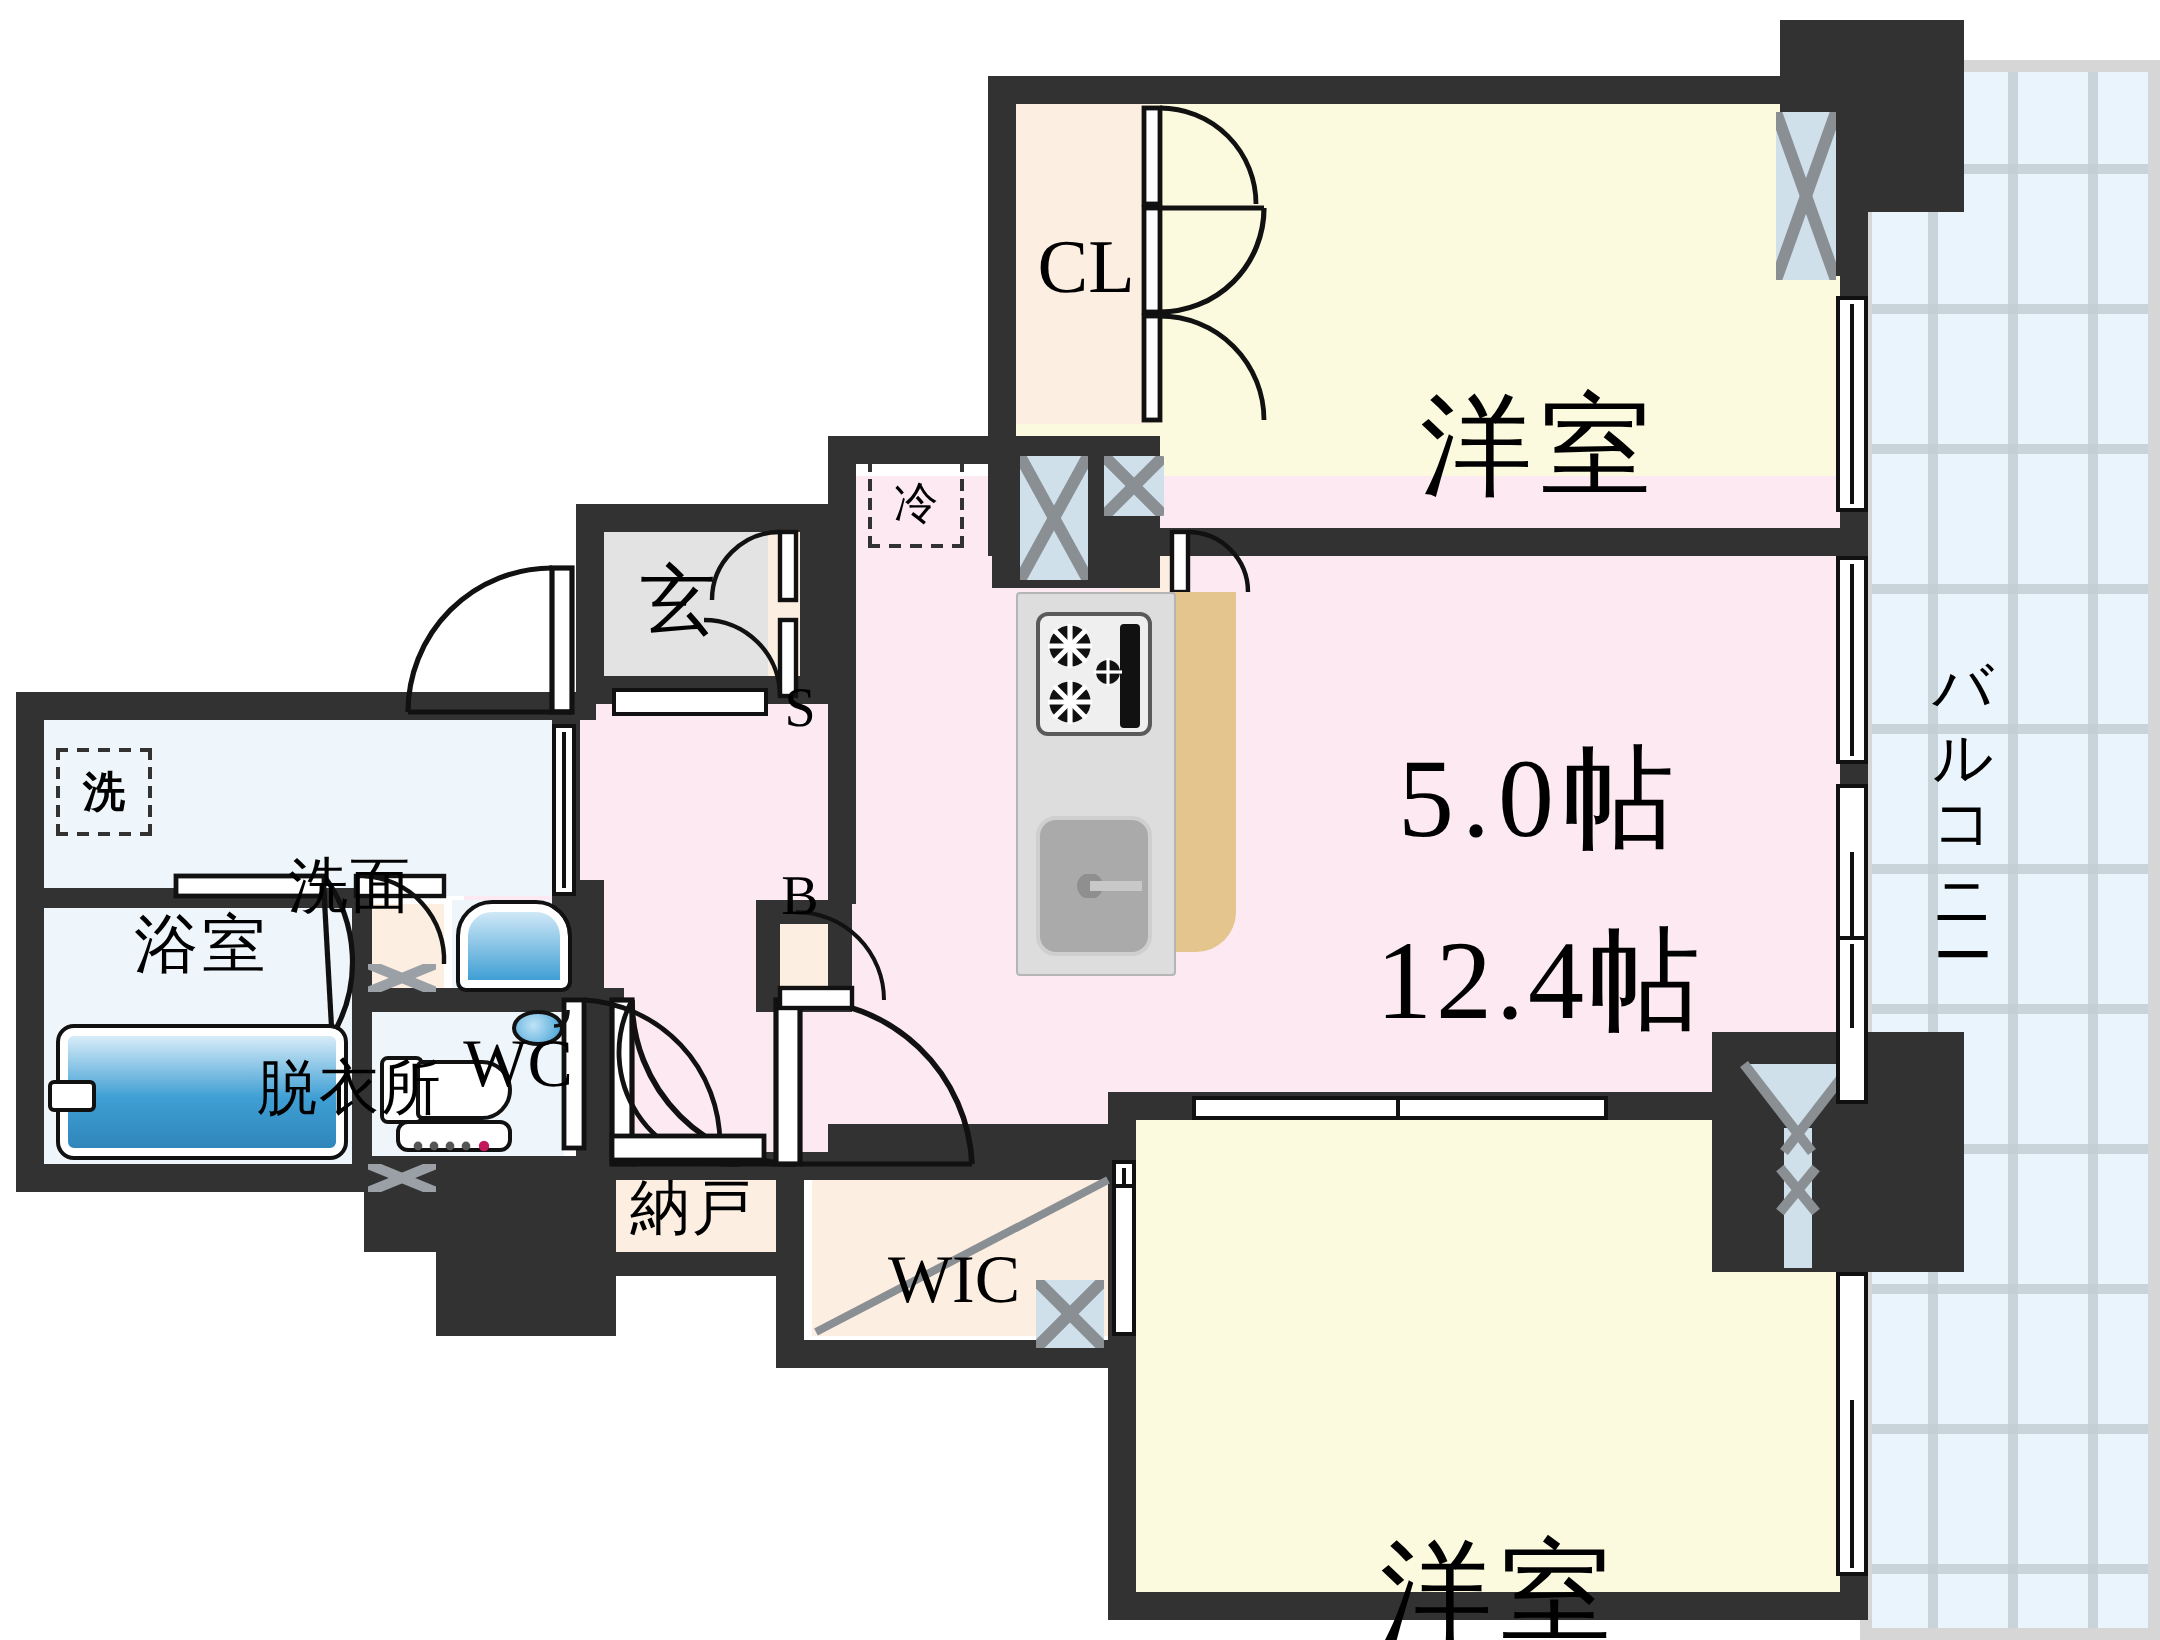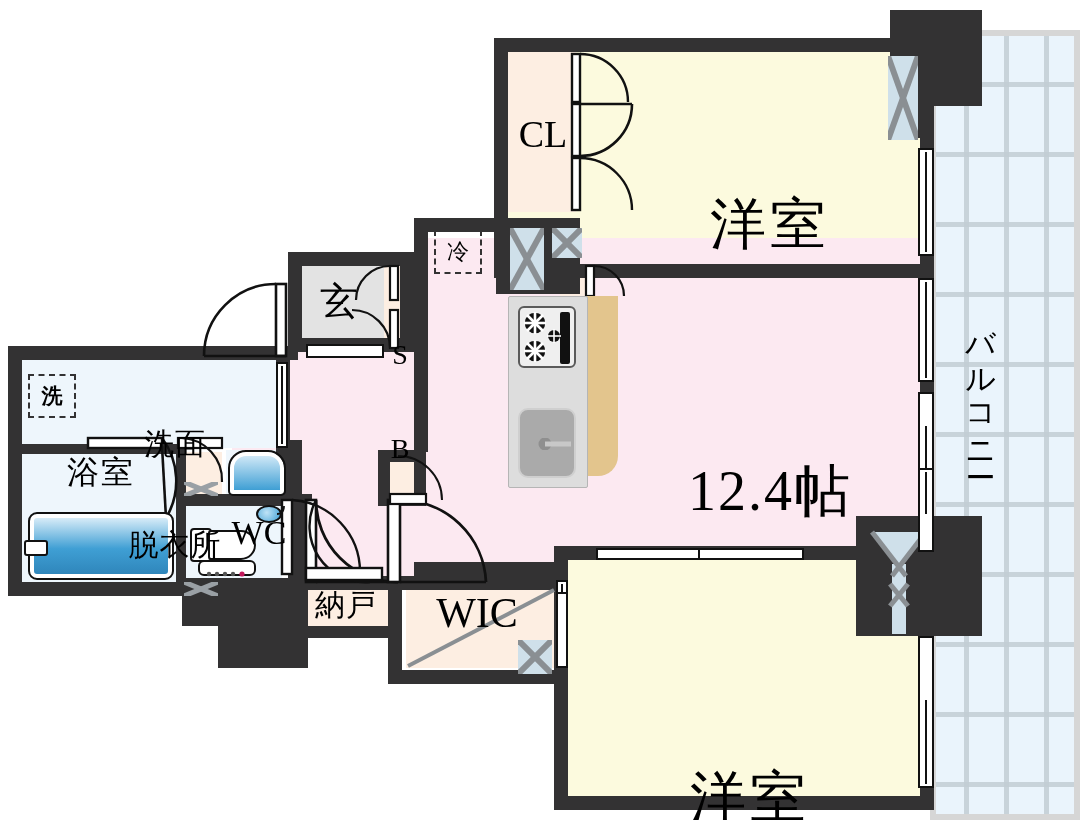--- a/index.html
+++ b/index.html
@@ -397,34 +397,35 @@
   </div>
   <div class="handwash" style="left:256px;top:505px;width:26px;height:18px;"></div>
   <div style="position:absolute;left:276px;top:502px;width:12px;height:12px;">
     <svg width="12" height="12">
         <path d="M1,10 Q8,10 8,2" fill="none" stroke="#111" stroke-width="1.8"></path>
       </svg>
   </div>
 
   <div class="lbl" style="left:640px;top:82px;width:260px;font-size:56px;letter-spacing:4px;">
     <div>洋室</div>
+    <div style="margin-top:4px;">5.0帖</div>
   </div>
 
   <div class="lbl" style="left:640px;top:345px;width:260px;font-size:56px;letter-spacing:2px;">
     <div style="margin-top:4px;text-align:center;">12.4帖</div>
   </div>
 
   <div class="lbl" style="left:620px;top:655px;width:260px;font-size:56px;letter-spacing:4px;">
     <div>洋室</div>
     
   </div>
 
   <div class="lbl" style="left:510px;top:115px;width:66px;font-size:38px;">CL</div>
 
-  <div class="lbl" style="left:412px;top:592px;width:130px;font-size:42px;">WIC</div>
+  <div class="lbl" style="left:412px;top:624px;width:130px;font-size:34px;">WIC</div>
 
   <div class="lbl" style="left:304px;top:590px;width:84px;font-size:30px;letter-spacing:1px;">納戸</div>
 
   <div class="lbl" style="left:100px;top:360px;width:150px;font-size:30px;line-height:1.12;letter-spacing:1px;">
     <div>洗面</div>
     <div>脱衣所</div>
   </div>
 
   <div class="lbl" style="left:36px;top:456px;width:130px;font-size:32px;letter-spacing:2px;">浴室</div>
 

